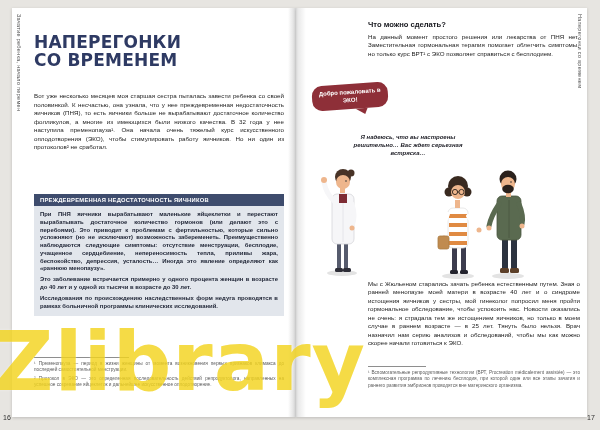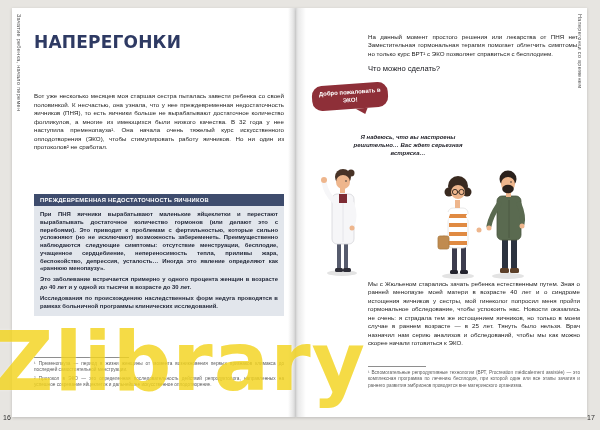--- a/index.html
+++ b/index.html
@@ -30,21 +30,21 @@
   .infobox-body p:last-child { margin-bottom:0; }
 
   .fnrule { position:absolute; height:1px; background:#8e8e8e; }
   .fnrule-left  { left:22px; top:349px; width:95px; }
   .fnrule-right { left:72px; top:358px; width:58px; }
   .footnotes { position:absolute; font-size:4.7px; color:#5a5a5a; line-height:1.35; text-align:justify; }
   .footnotes-left  { left:22px; top:353px; width:250px; }
   .footnotes-right { left:72px; top:362px; width:212px; }
   .footnotes p { margin-bottom:2px; }
 
-  .rp-heading { position:absolute; left:72px; top:12px; font-size:7.6px; font-weight:normal; color:#15161c;margin-top:44px; }
+  .rp-heading { position:absolute; left:72px; top:12px; font-size:7.6px; font-weight:bold; color:#15161c; }
   .rp-para1 { position:absolute; left:72px; top:25px; width:211px; font-size:6.2px; line-height:1.36;
               color:#232323; text-align:justify; }
   .rp-para2 { position:absolute; left:72px; top:272px; width:212px; font-size:6.2px; line-height:1.36;
               color:#232323; text-align:justify; }
 
   .bubble-red { position:absolute; left:16px; top:76px; width:76px; background:#8e2f38; color:#fff;
                 font-size:6px; font-weight:bold; text-align:center; line-height:1.25;
                 padding:5px 6px; border-radius:10px; transform:rotate(-4deg); z-index:3; }
   .bubble-red .tail { position:absolute; left:46px; top:100%; width:0; height:0;
                       border:6px solid transparent; border-top-color:#8e2f38; transform:skewX(28deg); }
@@ -65,20 +65,21 @@
 </head>
 <body>
 
 <div class="stage">
 
   <div class="page page-left">
     <div class="runhead runhead-left">Зачатие ребенка, начало перемен</div>
 
     <div class="chapter-title">
       <span>НАПЕРЕГОНКИ</span><br>
+      <span>СО ВРЕМЕНЕМ</span>
     </div>
 
     <div class="intro">Вот уже несколько месяцев моя старшая сестра пыталась завести ребенка со своей половинкой. К несчастью, она узнала, что у нее преждевременная недостаточность яичников (ПНЯ), то есть яичники больше не вырабатывают достаточное количество фолликулов, а многие из имеющихся были низкого качества. В 32 года у нее наступила пременопауза¹. Она начала очень тяжелый курс искусственного оплодотворения (ЭКО), чтобы стимулировать работу яичников. Но ни один из протоколов² не сработал.</div>
 
     <div class="infobox">
       <div class="infobox-header">ПРЕЖДЕВРЕМЕННАЯ НЕДОСТАТОЧНОСТЬ ЯИЧНИКОВ</div>
       <div class="infobox-body">
         <p>При ПНЯ яичники вырабатывают маленькие яйцеклетки и перестают вырабатывать достаточное количество гормонов (или делают это с перебоями). Это приводит к проблемам с фертильностью, которые сильно усложняют (но не исключают) возможность забеременеть. Преимущественно наблюдаются следующие симптомы: отсутствие менструации, бесплодие, учащенное сердцебиение, непереносимость тепла, приливы жара, беспокойство, депрессия, усталость… Иногда это явление определяют как «раннюю менопаузу».</p>
         <p>Это заболевание встречается примерно у одного процента женщин в возрасте до 40 лет и у одной из тысячи в возрасте до 30 лет.</p>
         <p>Исследования по происхождению наследственных форм недуга проводятся в рамках больничной программы клинических исследований.</p>

